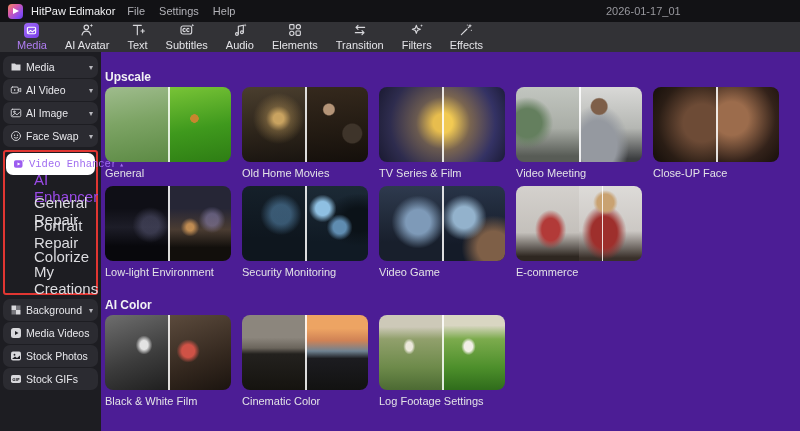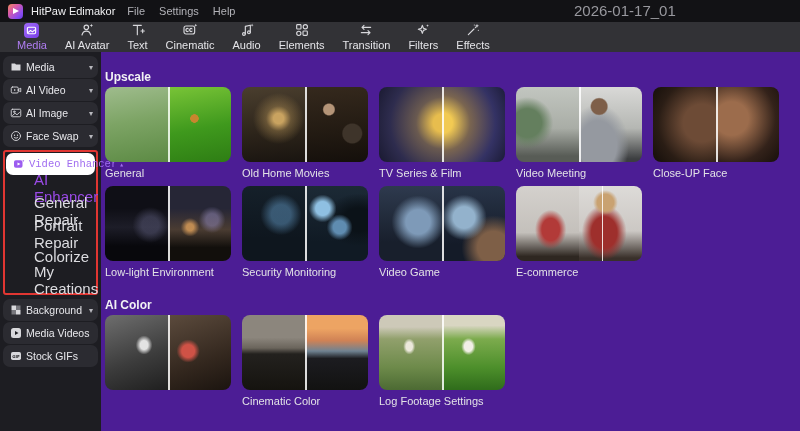--- a/index.html
+++ b/index.html
@@ -6,21 +6,21 @@
   *{box-sizing:border-box;}
   body{font-family:"Liberation Sans","DejaVu Sans",sans-serif;-webkit-font-smoothing:antialiased;}
   .window{position:relative;width:800px;height:431px;background:#19191e;overflow:hidden;color:#e6e6ea;}
 
   
   .titlebar{position:relative;height:22px;background:#121215;display:flex;align-items:center;padding:0 8px;}
   .logo{width:15px;height:15px;border-radius:4px;background:linear-gradient(135deg,#f08b5a 0%,#d95aa8 35%,#8a4cf0 75%,#6a3ae0 100%);position:relative;flex:0 0 auto;}
   .logo::after{content:"";position:absolute;left:5px;top:4px;width:0;height:0;border-left:6px solid #fff;border-top:3.5px solid transparent;border-bottom:3.5px solid transparent;}
   .appname{font-size:11px;font-weight:normal;color:#f0f0f2;margin:0 12px 0 8px;white-space:nowrap;}
   .menu{font-size:11px;color:#b2b2b8;margin-right:14px;cursor:default;}
-  .doc-title{position:absolute;left:574px;top:0;height:26px;line-height:22px;font-size:15px;color:#98989e;}
+  .doc-title{position:absolute;left:606px;top:0;height:26px;line-height:22px;font-size:11px;color:#98989e;}
 
   
   .toolbar{height:30px;background:#323236;display:flex;align-items:stretch;padding:0 0 0 8px;}
   .tab{display:flex;flex-direction:column;align-items:center;justify-content:center;padding:1px 9px 2px 9px;cursor:pointer;}
   .tab .tic{height:15px;display:flex;align-items:center;justify-content:center;}
   .tab .tlabel{font-size:11px;color:#e4e4e8;line-height:12px;margin-top:1px;}
   .tab.active .tlabel{color:#b07df2;}
   .media-badge{width:15px;height:15px;border-radius:4px;background:linear-gradient(135deg,#a06af8,#7a3fe8);display:flex;align-items:center;justify-content:center;}
   .ticon{stroke:#d8d8dc;fill:none;stroke-width:1.7;stroke-linecap:round;stroke-linejoin:round;}
   .ticon .fil{fill:#d8d8dc;stroke:none;}
@@ -127,21 +127,21 @@
       <div class="tlabel">Text</div>
     </div>
     <div class="tab">
       <div class="tic">
           <svg class="ticon" width="16" height="16" viewBox="0 0 24 24">
             <rect x="3" y="6" width="16" height="12" rx="3"></rect>
             <path d="M9.4 10.3a2.2 2.2 0 100 3.4M15 10.3a2.2 2.2 0 100 3.4"></path>
             <path class="fil" d="M20.6 2.6l.6 1.7 1.7.6-1.7.6-.6 1.7-.6-1.7-1.7-.6 1.7-.6z"></path>
           </svg>
         </div>
-      <div class="tlabel">Cinematic</div>
+      <div class="tlabel">Subtitles</div>
     </div>
     <div class="tab">
       <div class="tic">
           <svg class="ticon" width="16" height="16" viewBox="0 0 24 24">
             <path d="M9.5 18V6.5L17 4.8v10.7"></path>
             <circle cx="7.4" cy="18" r="2.1"></circle>
             <circle cx="14.9" cy="15.5" r="2.1"></circle>
             <path class="fil" d="M19.6 2.4l.6 1.7 1.7.6-1.7.6-.6 1.7-.6-1.7-1.7-.6 1.7-.6z"></path>
           </svg>
         </div>
@@ -285,20 +285,30 @@
       <div class="srow">
         <span class="sic">
             <svg width="12" height="12" viewBox="0 0 24 24">
               <rect x="2" y="2" width="20" height="20" rx="5" fill="#d8d8dc"></rect>
               <path d="M10 8l7 4-7 4z" fill="#1d1d22"></path>
             </svg>
           </span>
         <span class="slab">Media Videos</span>
       </div>
 
+      <div class="srow">
+        <span class="sic">
+            <svg width="12" height="12" viewBox="0 0 24 24">
+              <rect x="2" y="3" width="20" height="18" rx="4" fill="#d8d8dc"></rect>
+              <circle cx="9" cy="9.5" r="1.8" fill="#1d1d22"></circle>
+              <path d="M4 18l6-5 4 3 6-5v7z" fill="#1d1d22"></path>
+            </svg>
+          </span>
+        <span class="slab">Stock Photos</span>
+      </div>
 
       <div class="srow">
         <span class="sic">
             <svg width="12" height="12" viewBox="0 0 24 24">
               <rect x="2" y="4" width="20" height="16" rx="3.5" fill="#d8d8dc"></rect>
               <text x="12" y="15.5" font-size="8" font-family="DejaVu Sans, sans-serif" font-weight="bold" fill="#1d1d22" text-anchor="middle">GIF</text>
             </svg>
           </span>
         <span class="slab">Stock GIFs</span>
       </div>
@@ -383,20 +393,21 @@
       </div>
 
       <div class="sec-title sec2">AI Color</div>
       <div class="cardgrid">
         <div class="card">
           <div class="thumb th-bw">
               <div class="half l"></div>
               <div class="half r"></div>
               <div class="split"></div>
             </div>
+          <div class="clabel">Black &amp; White Film</div>
         </div>
         <div class="card">
           <div class="thumb th-cine">
               <div class="half l"></div>
               <div class="half r"></div>
               <div class="split"></div>
             </div>
           <div class="clabel">Cinematic Color</div>
         </div>
         <div class="card">

